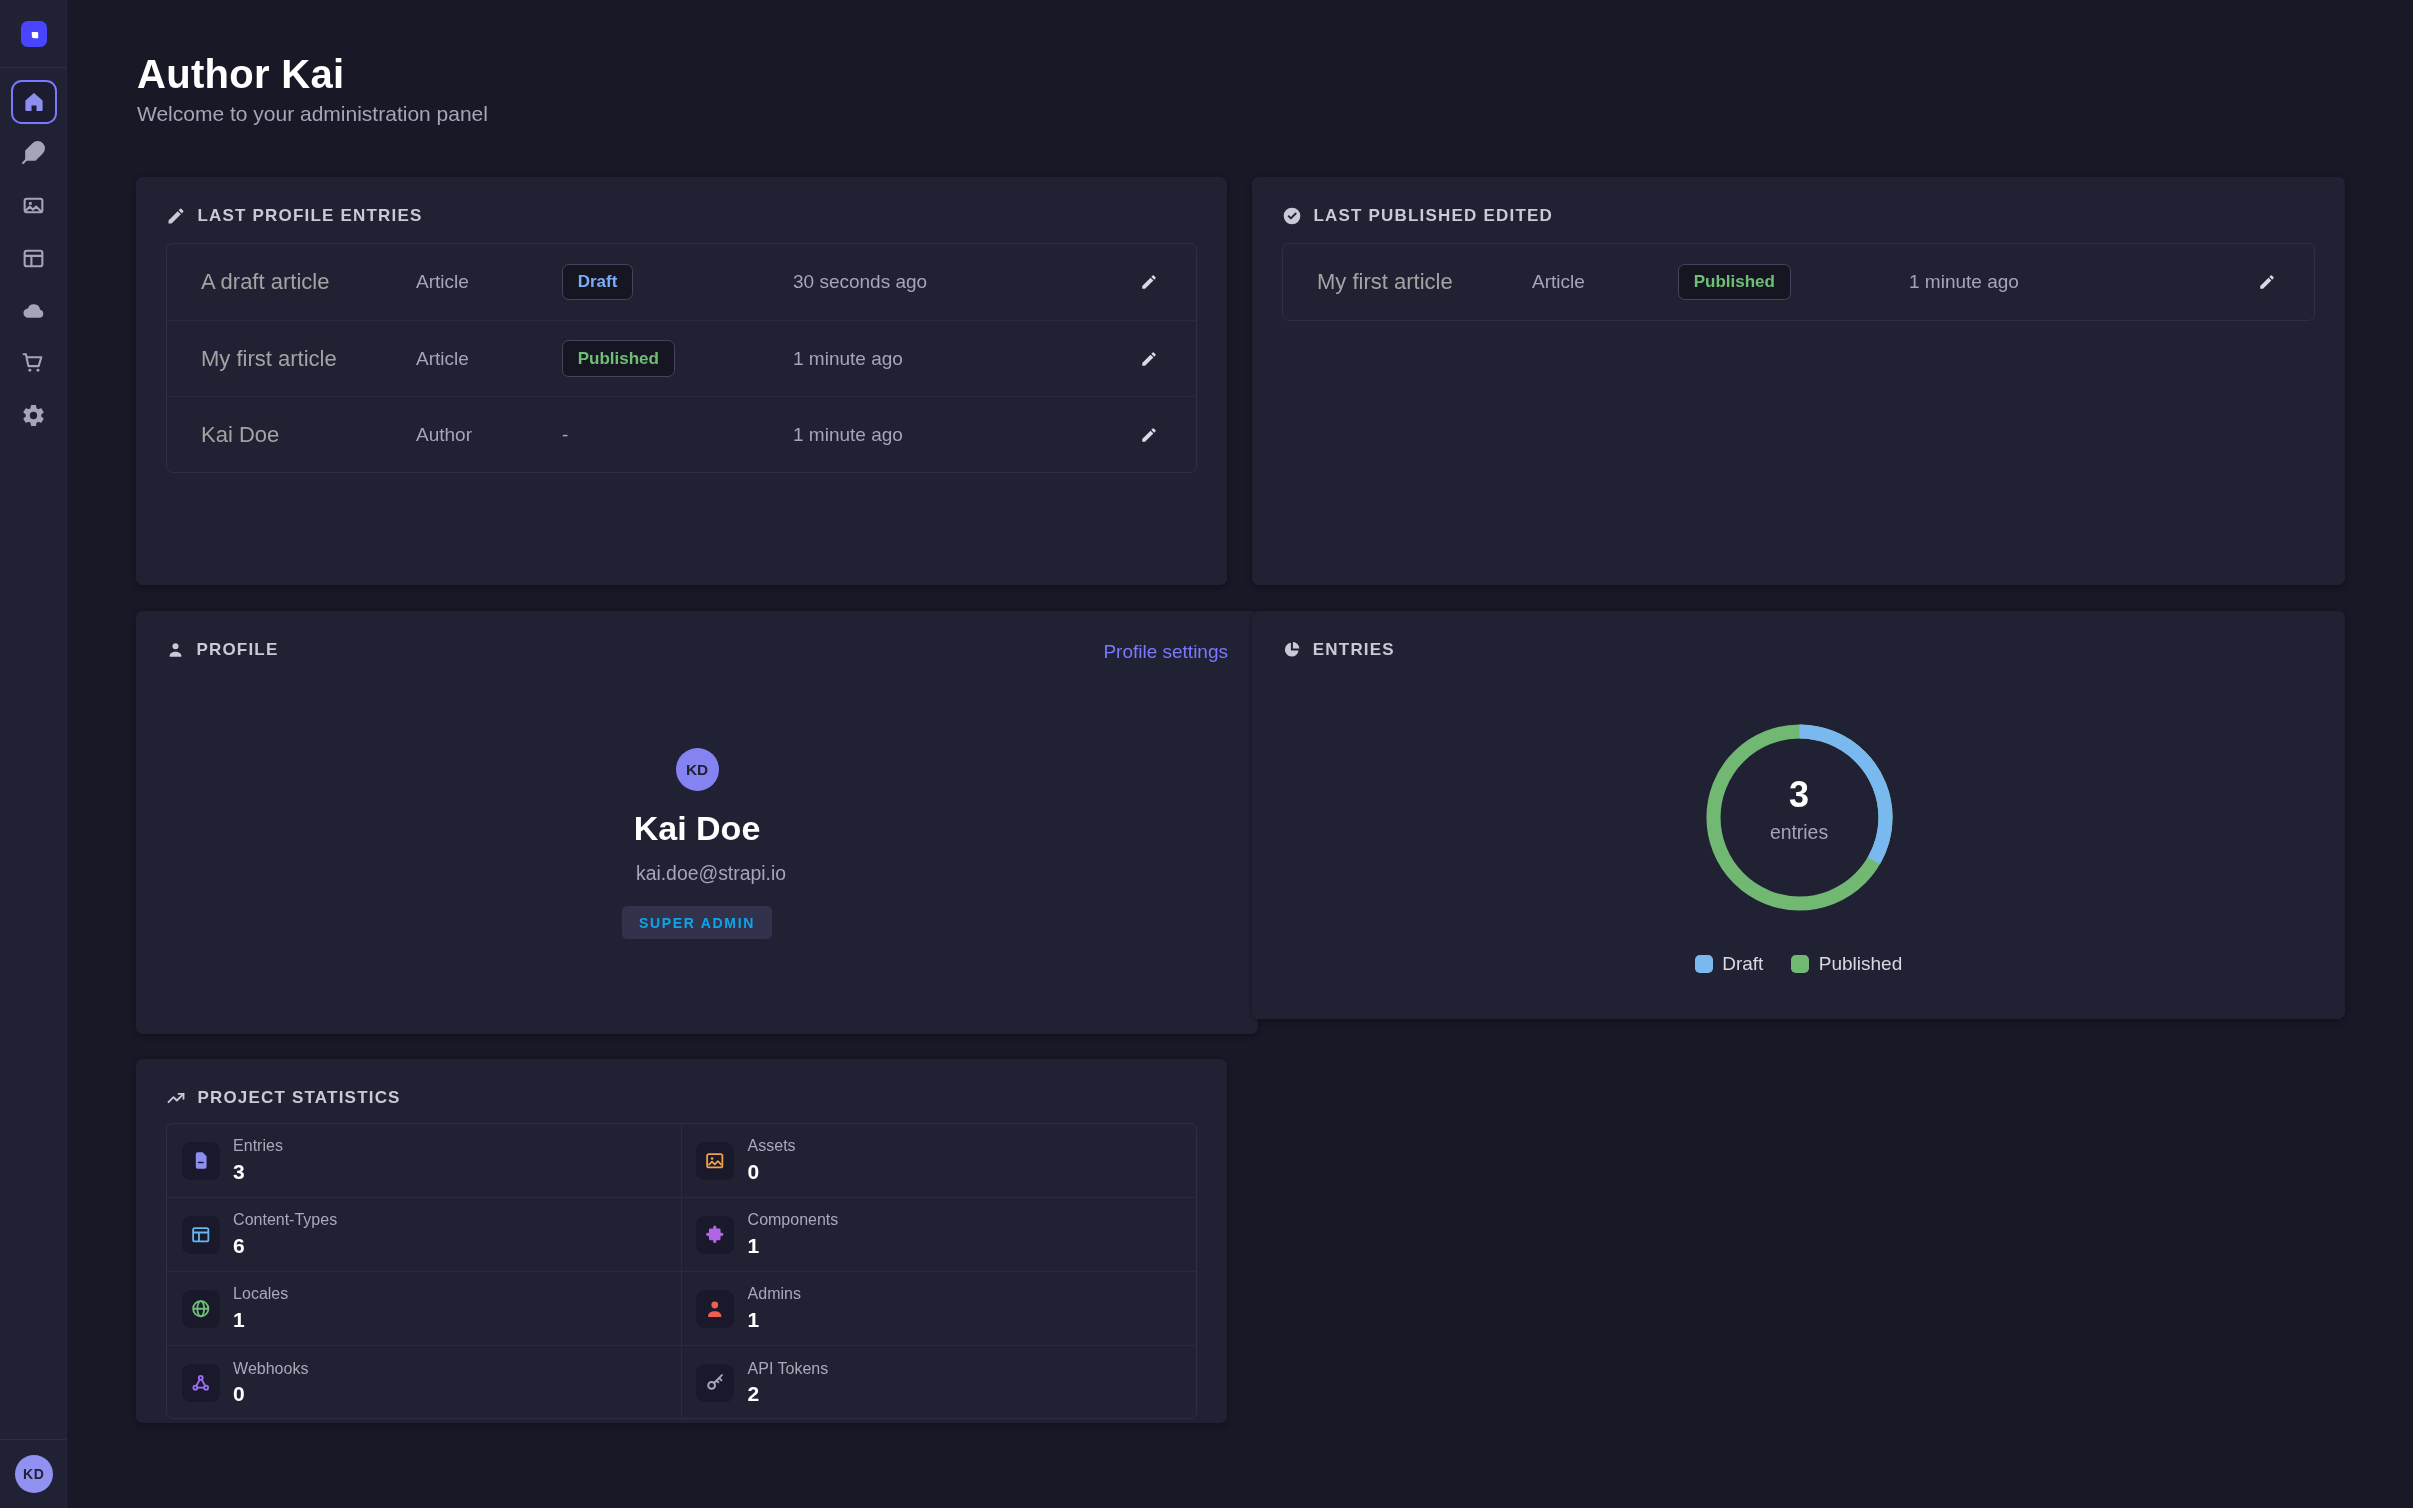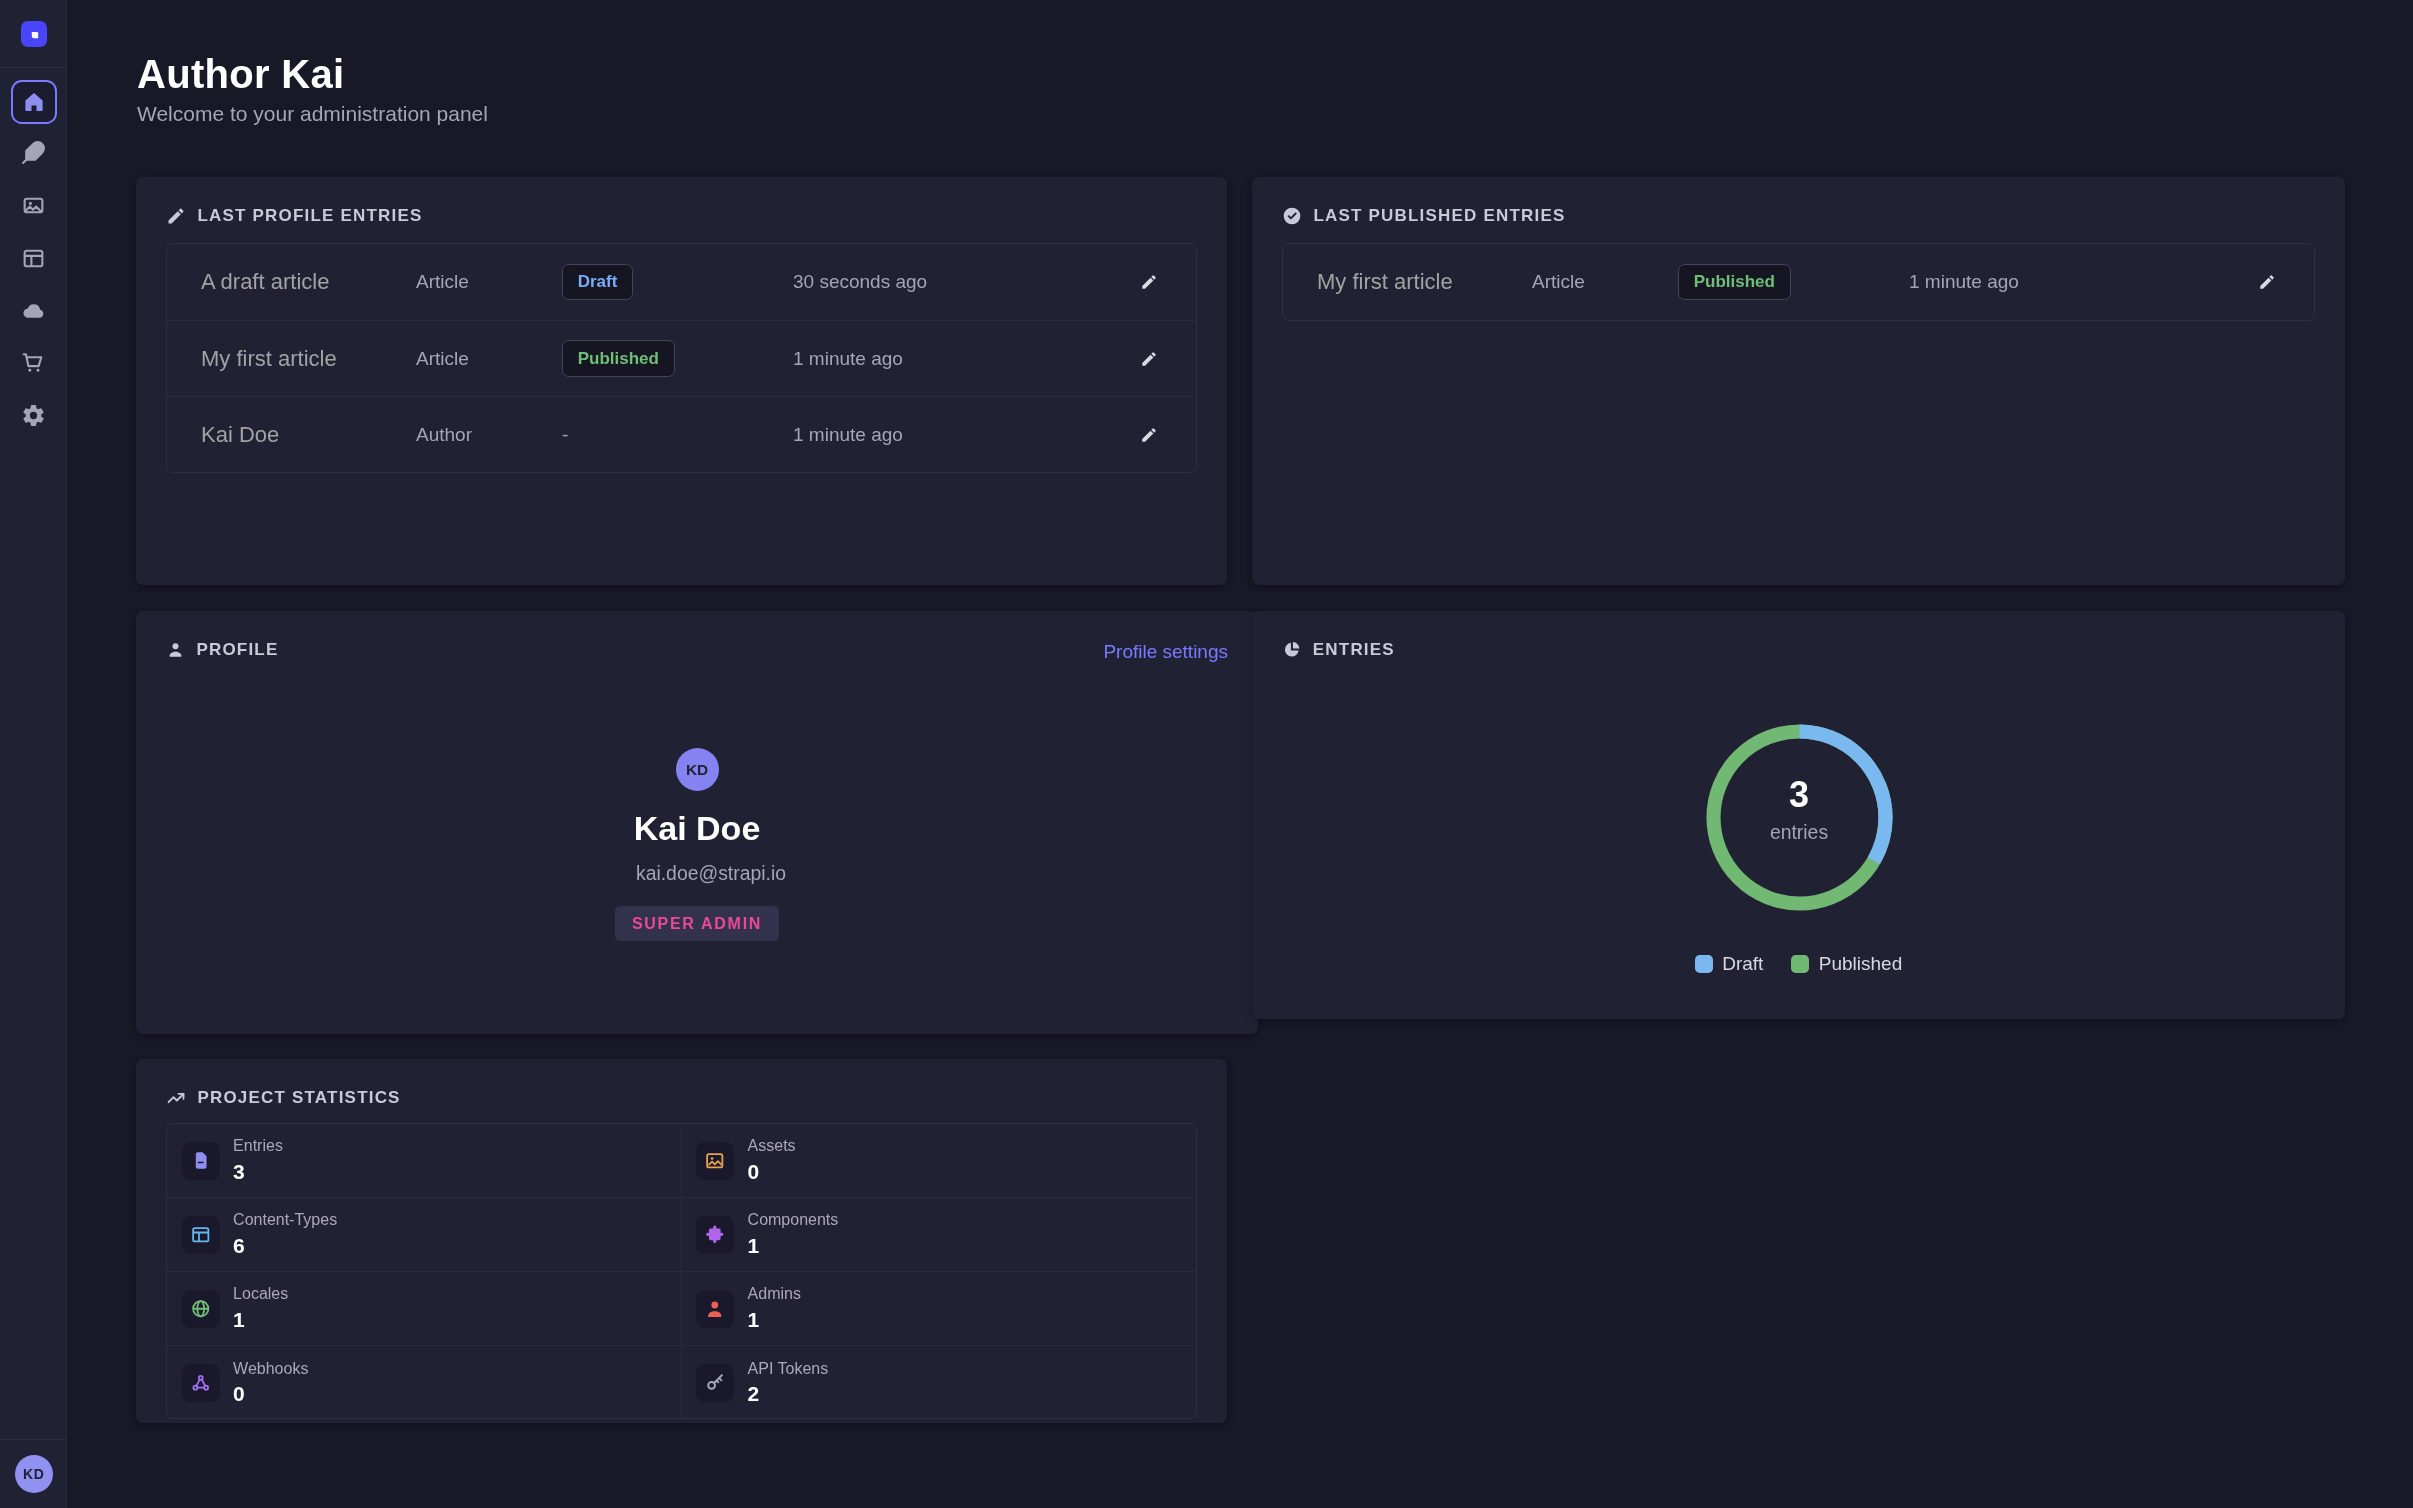--- a/index.html
+++ b/index.html
@@ -93,22 +93,22 @@
   .pf-avatar {
     position:absolute; left:50%; top:137px; width:43px; height:43px; margin-left:-21.5px;
     border-radius:50%; background:#8583f2; color:#212134;
     display:flex; align-items:center; justify-content:center;
     font-size:15.4px; font-weight:bold;
   }
   .pf-name  { top:198px; font-size:34px; font-weight:700; }
   .pf-email { top:251px; font-size:19.4px; color:#a5a5ba;padding-left:28px; }
   .pf-badge-row { top:295px; }
   .pf-badge {
-    display:inline-block; background:#32324d; color:#ec4899;
-    font-size:16px; font-weight:600; letter-spacing:1.7px;
+    display:inline-block; background:#32324d; color:#0ea5e9;
+    font-size:14px; font-weight:600; letter-spacing:1.7px;
     padding:8.7px 17.4px; border-radius:5.4px;
   }
 
   
   .donut-wrap { position:absolute; left:50%; top:99px; width:215px; height:215px; margin-left:-107px; }
   .donut-center { position:absolute; left:0; right:0; top:64px; text-align:center; }
   .donut-num { font-size:36px; font-weight:700; }
   .donut-sub { font-size:19.4px; color:#a5a5ba; margin-top:5.4px; }
   .legend {
     position:absolute; left:0; right:0; top:342px;
@@ -258,21 +258,21 @@
     </div>
   </div>
 </div>
 
 <div class="panel" id="p-published">
   <div class="panel-head">
     <svg width="20" height="20" viewBox="0 0 24 24">
       <circle cx="12" cy="12" r="10" fill="currentColor"></circle>
       <path d="M8 12.2l2.6 2.6L16.4 9" fill="none" stroke="#212134" stroke-width="2.3" stroke-linecap="round" stroke-linejoin="round"></path>
     </svg>
-    <span class="ph-label">LAST PUBLISHED ENTRIES</span>
+    <span class="ph-label">LAST PUBLISHED EDITED</span>
   </div>
   <div class="entry-table">
     <div class="entry-row">
       <span class="cell-name">My first article</span>
       <span class="cell-type">Article</span>
       <span class="badge-wrap"><span class="badge" data-variant="published">Published</span></span>
       <span class="cell-time">1 minute ago</span>
       <span class="cell-edit">
         <svg width="18" height="18" viewBox="0 0 24 24" fill="currentColor">
             <path d="M3 17.25V21h3.75L17.8 9.94l-3.75-3.75zM20.71 7.04a1 1 0 0 0 0-1.41l-2.34-2.34a1 1 0 0 0-1.41 0l-1.83 1.83 3.75 3.75z"></path>

